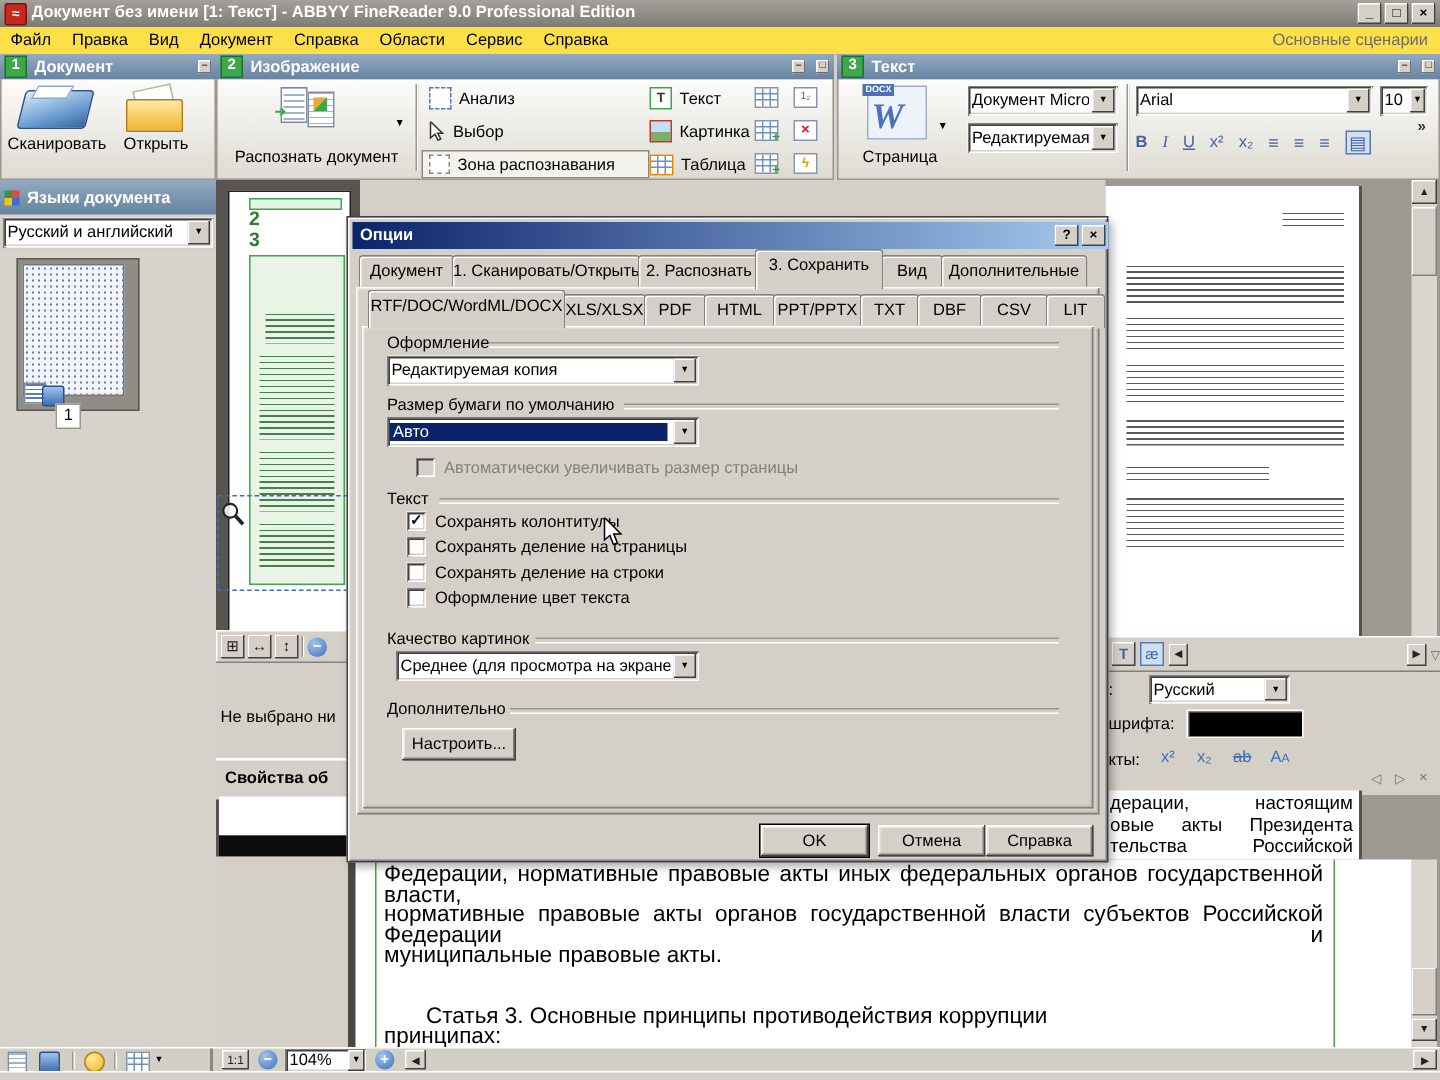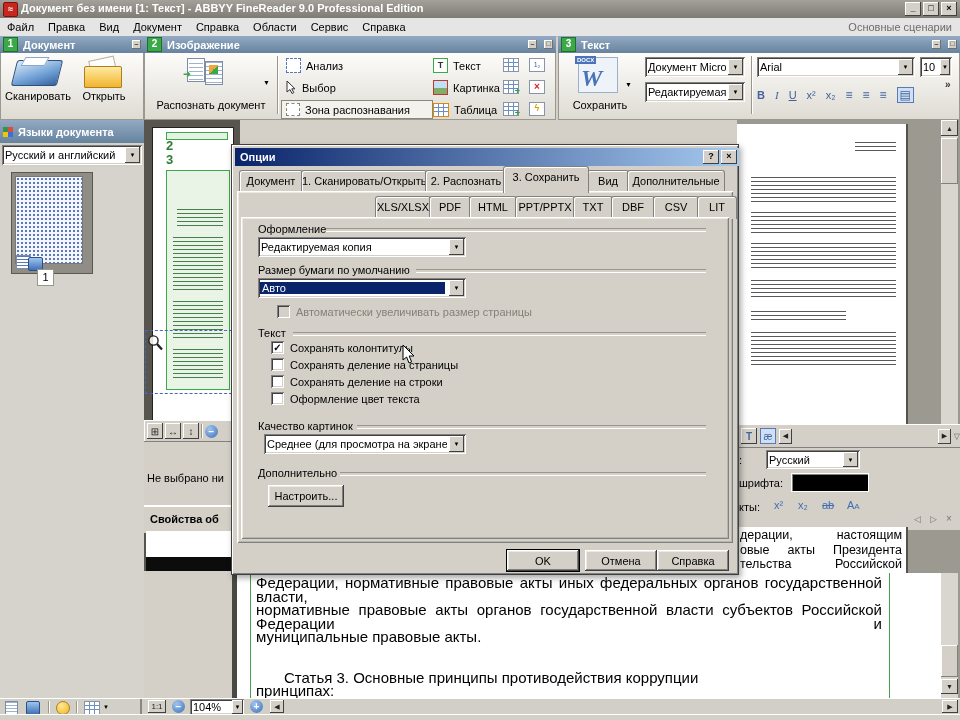--- a/index.html
+++ b/index.html
@@ -7,21 +7,21 @@
        font-family:"Liberation Sans",sans-serif;font-size:11px;color:#000;background:#d4d0c8}
   .r{position:absolute}
   .f{display:flex;align-items:center}
   .nowrap{white-space:nowrap;overflow:hidden}
   .raised1{background:#d4d0c8;box-shadow:inset -1px -1px 0 #808080,inset 1px 1px 0 #fff}
   .etch{height:2px;border-top:1px solid #9a968c;border-bottom:1px solid #fff}
   
   .titlebar{left:0;top:0;width:960px;height:18px;background:linear-gradient(180deg,#a3a19a,#7d7b73);color:#fff;font-weight:bold}
   .wbtn{width:16px;height:14px;background:#d4d0c8;box-shadow:inset -1px -1px 0 #404040,inset 1px 1px 0 #fff;
         font-size:9px;text-align:center;line-height:13px;color:#000;margin-left:2px}
-  .menubar{left:0;top:18px;width:960px;height:18px;background:#e5e5e5;border-bottom:1px solid #bcb9b2}
+  .menubar{left:0;top:18px;width:960px;height:18px;background:#fde047;border-bottom:1px solid #bcb9b2}
   .mitem{padding:2px 7px}
   
   .phead{height:17px;background:linear-gradient(180deg,#93aac2,#66839f);color:#fff;font-weight:bold;display:flex;align-items:center;gap:5px;padding:0 3px}
   .badge{width:13px;height:13px;background:#3da84a;border:1px solid #1f7029;color:#fff;font-size:10px;font-weight:bold;text-align:center;line-height:12px}
   .pbody{background:linear-gradient(180deg,#fdfcfa,#dedbd3);border:1px solid #9b988f;border-top:none}
   .mini{width:9px;height:9px;background:#d4d0c8;box-shadow:inset -1px -1px 0 #707070,inset 1px 1px 0 #fff;font-size:7px;line-height:8px;text-align:center;color:#333;margin-left:2px}
   .toollabel{font-size:11px}
   .pressed{background:#f3f2ec;border:1px solid #8a887d}
   .boxicon{width:13px;height:13px;background:#fff;font-size:9px;font-weight:bold;text-align:center;line-height:12px}
   
@@ -173,21 +173,21 @@
     <span class="mini" style="margin-left:auto">–</span>
     <span class="mini">□</span>
   </div>
   <div class="pbody" style="height:66px;position:relative">
     <div class="r" style="left:4px;top:2px;width:74px;height:62px;text-align:center">
       <div class="r" style="left:15px;top:2px;width:38px;height:34px;background:#eef3fa;border:1px solid #9cb0cc">
         <span style="position:absolute;left:2px;top:8px;font-size:24px;line-height:24px;font-weight:bold;font-style:italic;color:#4a72b8;font-family:'Liberation Serif',serif">W</span>
         <span style="position:absolute;left:-4px;top:-2px;background:#4a72b8;color:#fff;font-size:6px;font-weight:bold;padding:1px 2px">DOCX</span>
       </div>
       <div class="r" style="left:62px;top:26px;font-size:7px">▼</div>
-      <div class="r nowrap" style="left:0;top:44px;width:74px">Сохранить</div>
+      <div class="r nowrap" style="left:0;top:44px;width:74px">Страница</div>
     </div>
     <div class="combo r" style="left:86px;top:4px;width:100px;height:20px">
       <span class="val">Документ Micro</span>
         <span class="cbtn">▼</span>
     </div>
     <div class="combo r" style="left:86px;top:29px;width:100px;height:20px">
       <span class="val">Редактируемая</span>
         <span class="cbtn">▼</span>
     </div>
     <div class="r sep" style="left:192px;top:3px;height:58px"></div>
@@ -338,20 +338,21 @@
 
   <div class="tab r" style="left:7px;top:25px;width:62px"><span>Документ</span></div>
   <div class="tab r" style="left:69px;top:25px;width:124px"><span>1. Сканировать/Открыть</span></div>
   <div class="tab r" style="left:193px;top:25px;width:80px"><span>2. Распознать</span></div>
   <div class="tab active r" style="left:271px;top:21px;width:84px"><span style="font-weight:normal">3. Сохранить</span></div>
   <div class="tab r" style="left:355px;top:25px;width:40px"><span>Вид</span></div>
   <div class="tab r" style="left:395px;top:25px;width:96px"><span>Дополнительные</span></div>
 
   <div class="r tabpanel" style="left:5px;top:46px;width:496px;height:352px">
 
+    <div class="tab r" style="left:8px;top:2px;width:130px;height:25px;z-index:4"><span>RTF/DOC/WordML/DOCX</span></div>
     <div class="tab r" style="left:138px;top:5px;width:54px"><span>XLS/XLSX</span></div>
     <div class="tab r" style="left:192px;top:5px;width:40px"><span>PDF</span></div>
     <div class="tab r" style="left:232px;top:5px;width:46px"><span>HTML</span></div>
     <div class="tab r" style="left:278px;top:5px;width:58px"><span>PPT/PPTX</span></div>
     <div class="tab r" style="left:336px;top:5px;width:38px"><span>TXT</span></div>
     <div class="tab r" style="left:374px;top:5px;width:42px"><span>DBF</span></div>
     <div class="tab r" style="left:416px;top:5px;width:44px"><span>CSV</span></div>
     <div class="tab r" style="left:460px;top:5px;width:38px"><span>LIT</span></div>
 
     <div class="r tabpanel" style="left:4px;top:26px;width:488px;height:322px">

